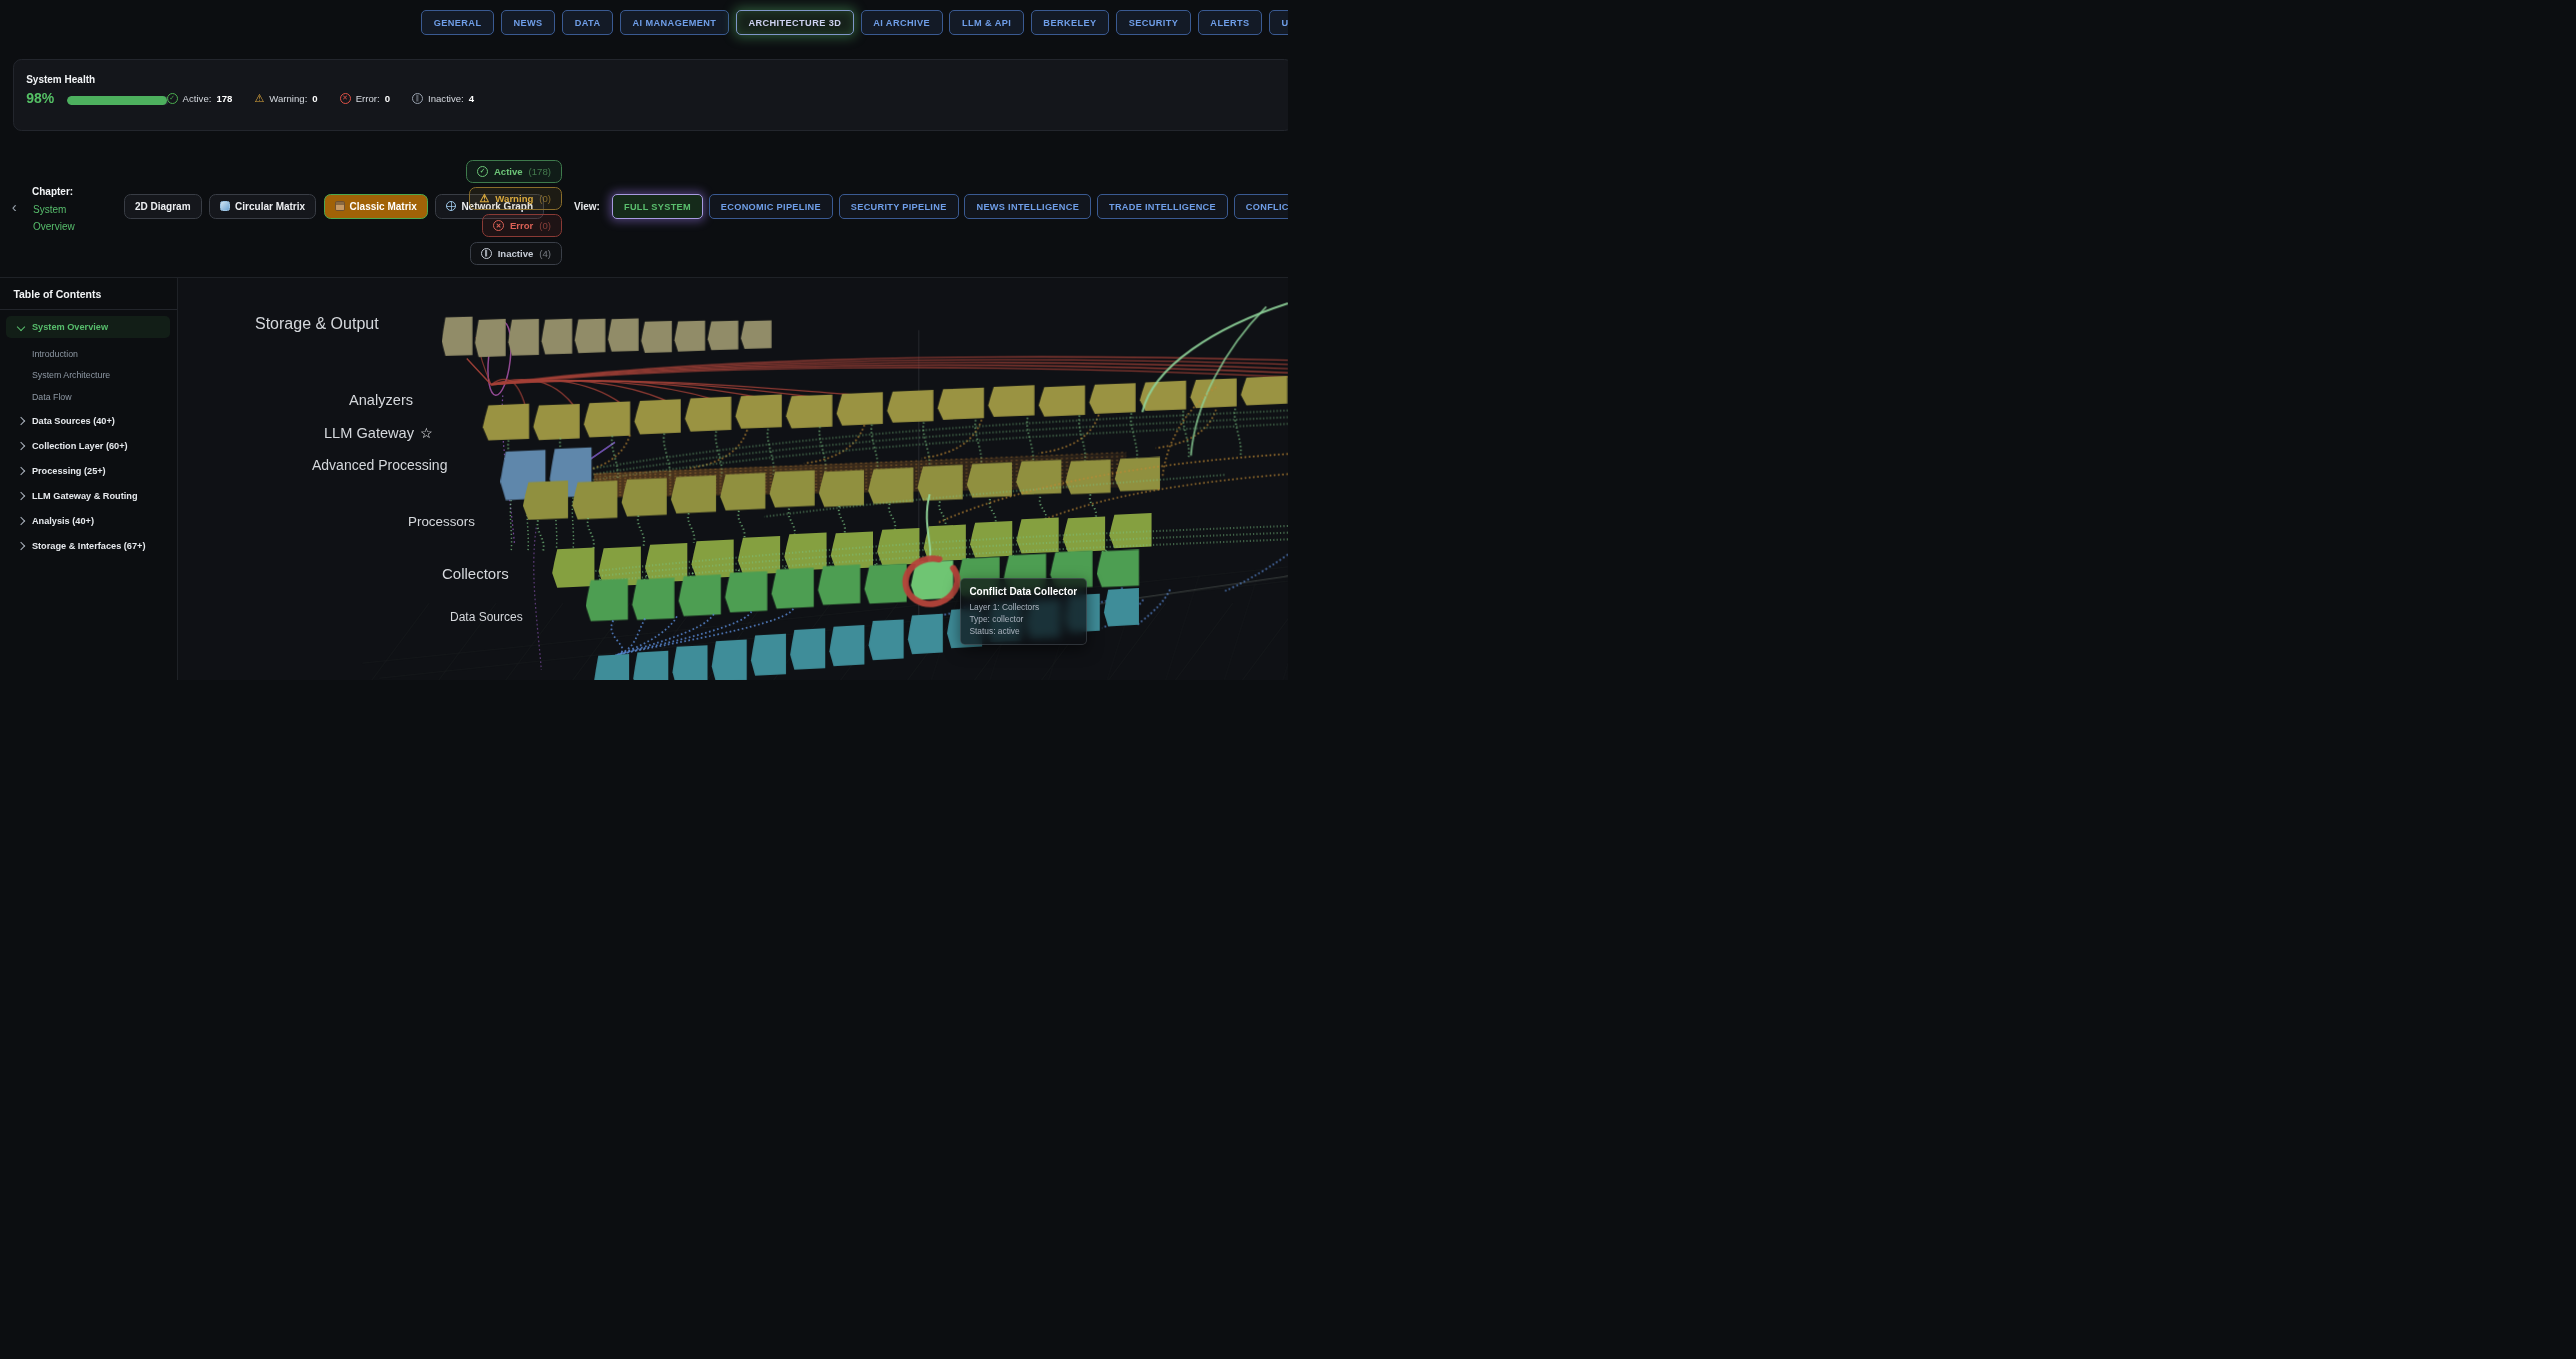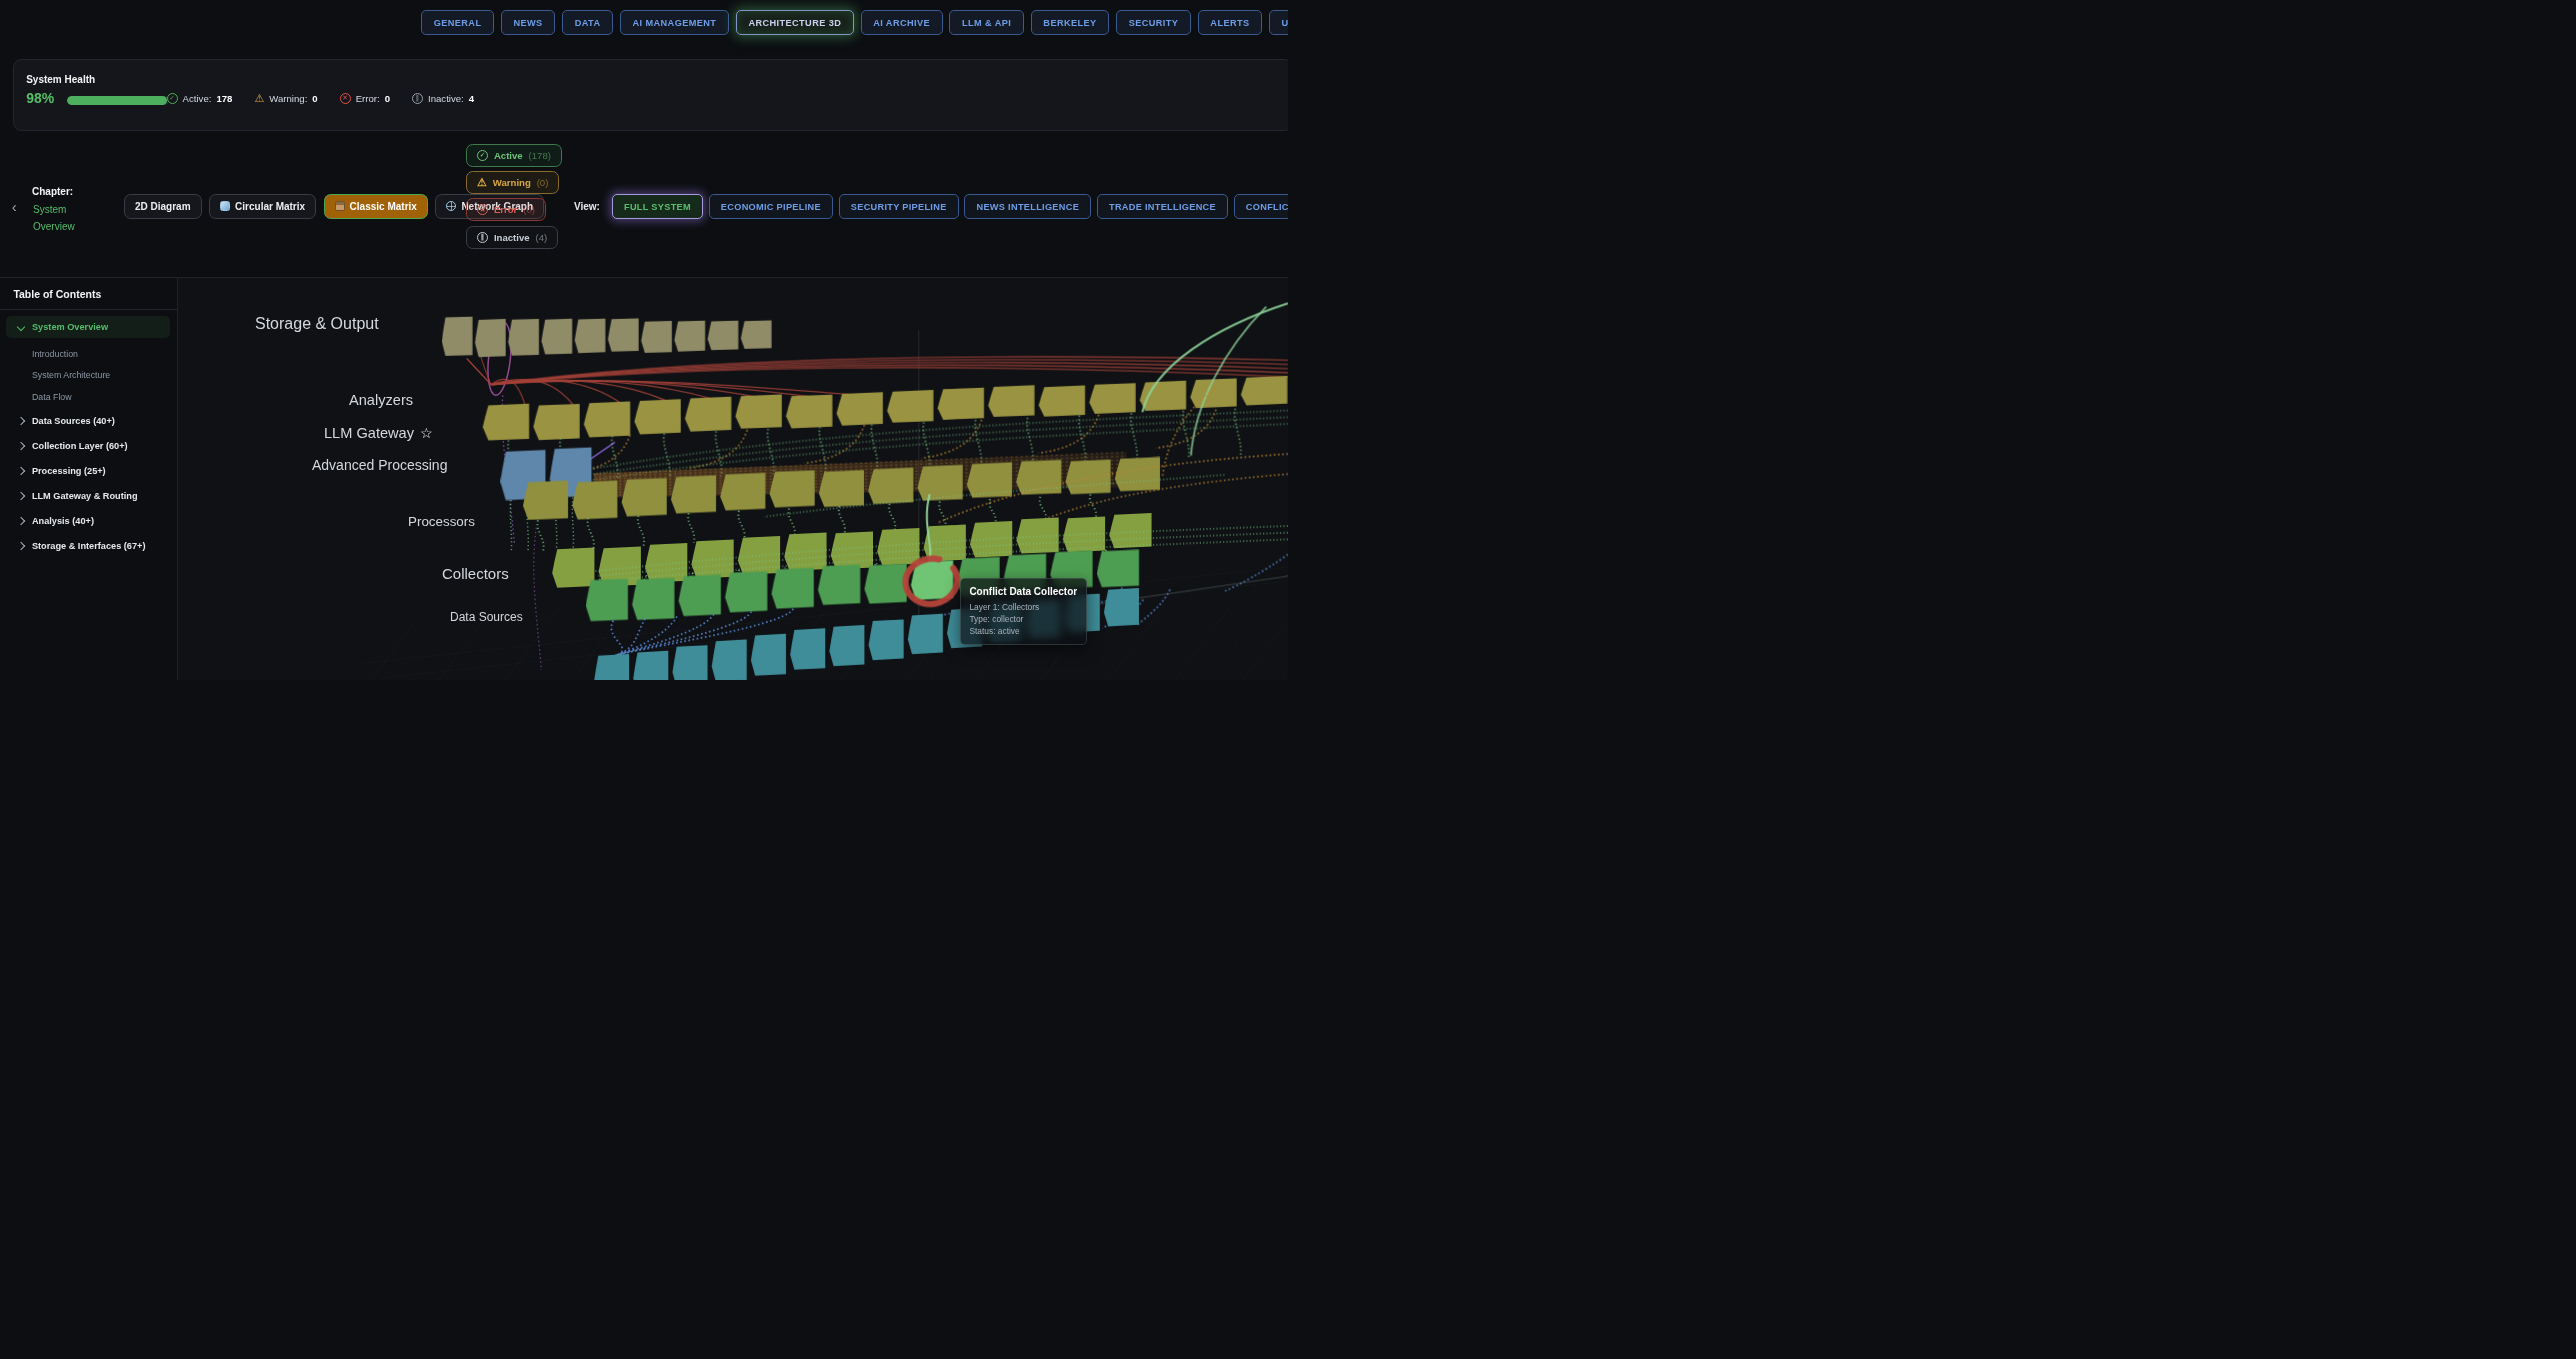--- a/index.html
+++ b/index.html
@@ -45,21 +45,21 @@
   .chapbtn{display:flex;align-items:center;gap:5px;background:#15171c;border:0.8px solid #393d45;border-radius:6.7px;
     color:#eceef1;font:600 10px "Liberation Sans",sans-serif;padding:5.9px 10px;cursor:pointer;}
   .chapbtn.active{background:#a16207;border-color:#4aa850;color:#ffffff;}
   .cicon{width:10px;height:10px;display:inline-block;box-sizing:border-box;}
   .cube-icon{border-radius:2.5px;background:linear-gradient(135deg,#cfe4f2,#6fa5d4);border:0.8px solid #9cc4e4;}
   .package-icon{border-radius:1.7px;background:linear-gradient(180deg,#8a6a42 0 35%,#c79a64 35%);border:0.8px solid #6e5132;}
   .globe-icon{border-radius:50%;border:1.3px solid #9ec7e8;
     background:linear-gradient(#9ec7e8,#9ec7e8) center/100% 0.8px no-repeat,
                linear-gradient(90deg,#9ec7e8,#9ec7e8) center/0.8px 100% no-repeat;}
   
-  #filters{position:absolute;left:466px;top:144px;display:flex;flex-direction:column;gap:4.2px;align-items:flex-start;}
+  #filters{position:absolute;left:466px;top:160px;display:flex;flex-direction:column;gap:4.2px;align-items:flex-end;}
   .fpill{display:flex;align-items:center;gap:5.9px;border-radius:6.7px;padding:5px 10px;
     font:600 9.6px "Liberation Sans",sans-serif;cursor:pointer;border:0.8px solid #3a3f48;background:rgba(255,255,255,.02);}
   .fpill .cnt{opacity:.55;font-weight:400;}
   .f-active{border-color:#3e7a4c;background:rgba(60,160,90,.10);color:#6cc577;}
   .f-warning{border-color:#8a6d2a;background:rgba(190,150,50,.10);color:#d9a93d;}
   .f-error{border-color:#8a3a35;background:rgba(200,70,60,.10);color:#d96055;}
   .f-inactive{color:#c6ccd6;}
   
   #view-label{position:absolute;left:574px;top:201px;font-size:10px;font-weight:bold;color:#e7e9ec;}
   #viewbar{position:absolute;left:612px;top:194px;display:flex;gap:5.9px;white-space:nowrap;}

